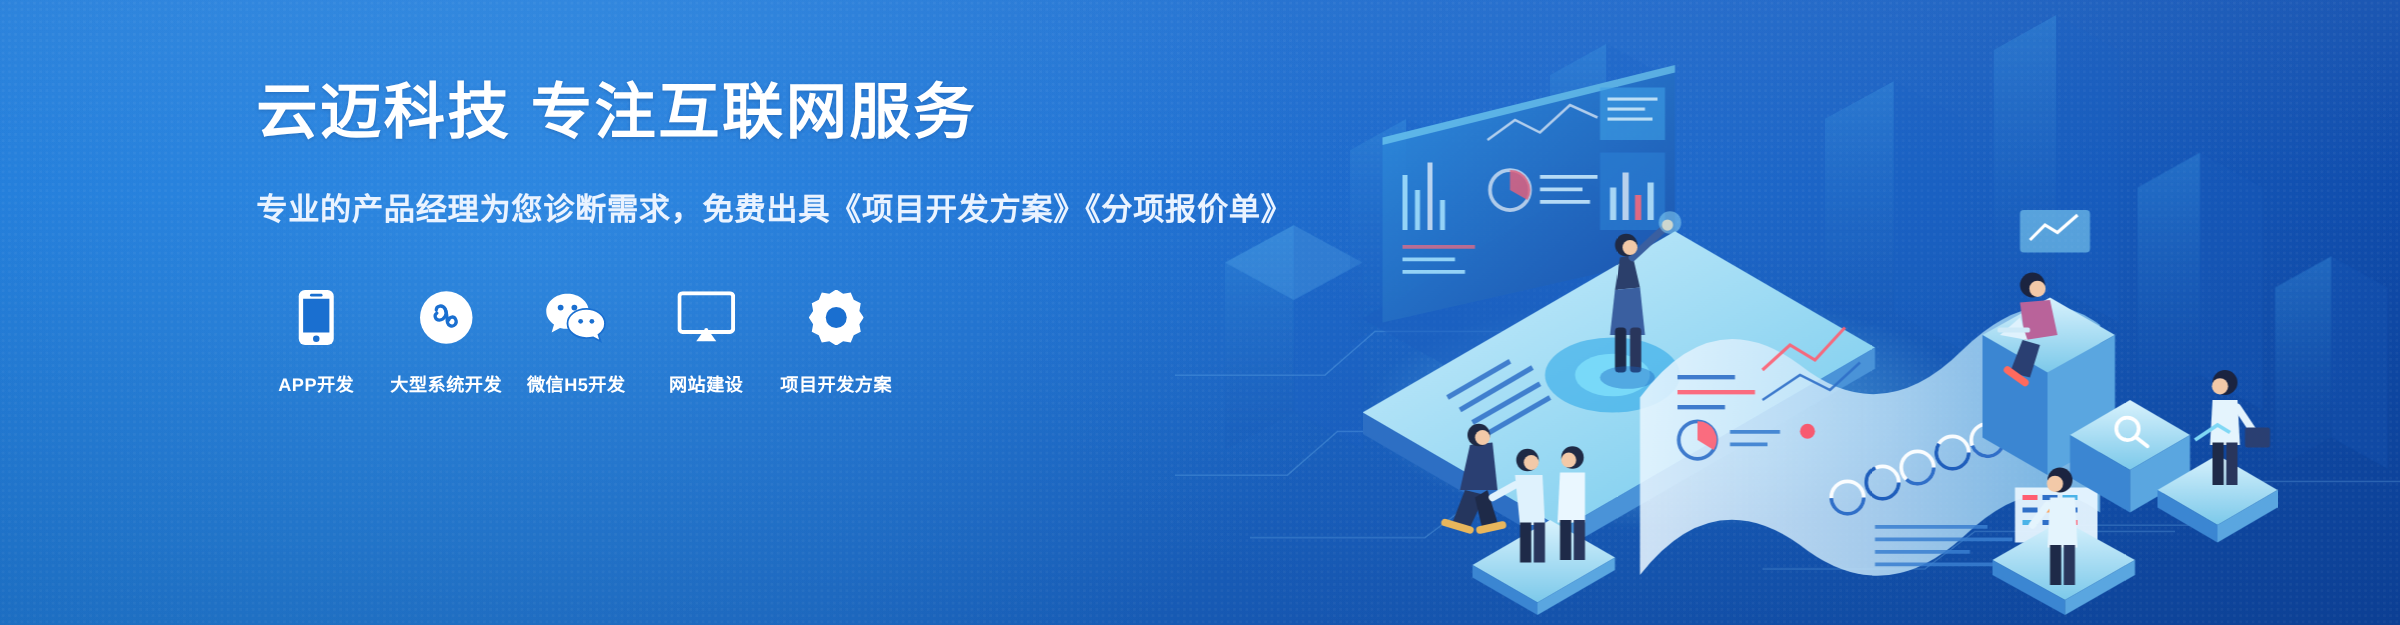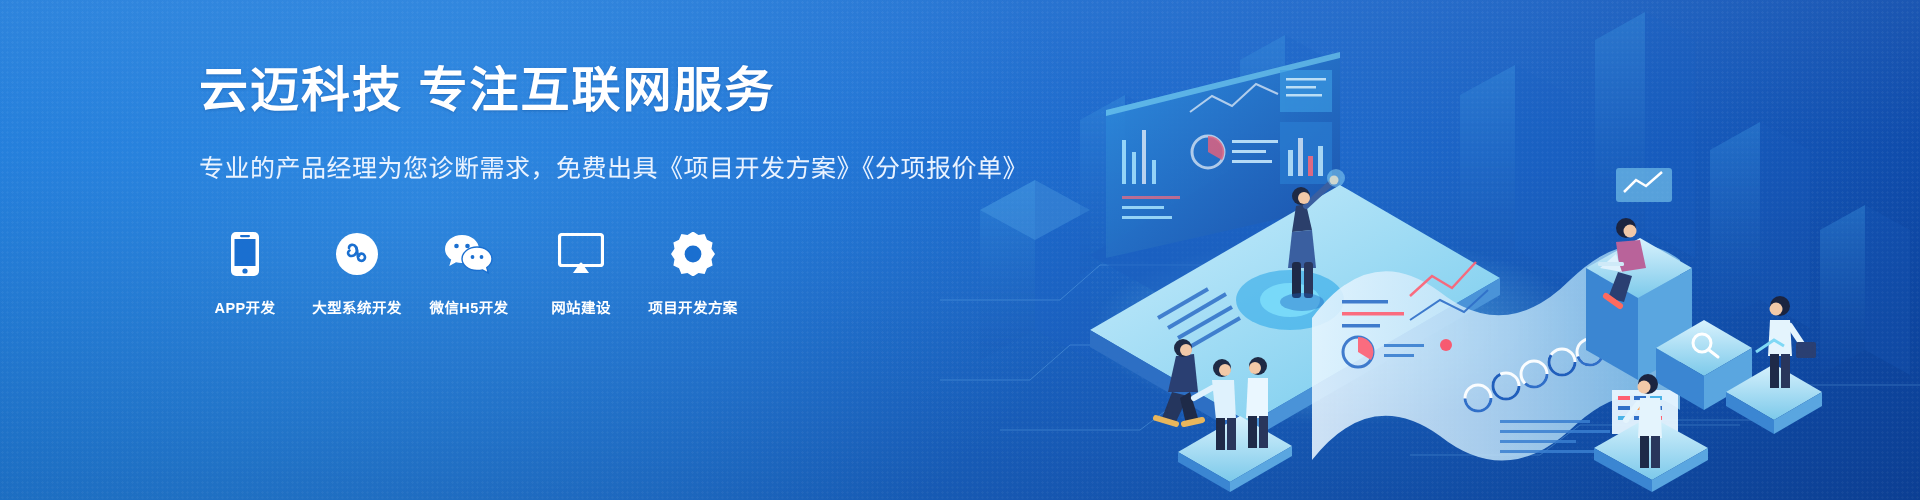--- a/index.html
+++ b/index.html
@@ -30,51 +30,51 @@
   }
   .vignette {
     position:absolute; inset:0;
     background:linear-gradient(180deg, rgba(255,255,255,0.05) 0%, rgba(0,0,0,0.0) 30%, rgba(0,0,0,0.10) 100%);
     pointer-events:none;
   }
 
   
   .content {
     position:absolute;
-    left:199px; top:62px;
+    left:205px; top:62px;
     width:760px;
     z-index:30;
   }
   .headline {
     font-size:49px;
     font-weight:bold;
     color:#ffffff;
     letter-spacing:2px;
     line-height:1.18;
     white-space:nowrap;
     text-shadow:0 1px 3px rgba(0,30,80,0.22);
   }
   .subtitle {
     margin-top:28px;
     font-size:25px;
     color:#eaf3ff;
     line-height:1.62;
     letter-spacing:0.5px;
     white-space:nowrap;
-    font-weight:normal;
+    font-weight:bold;
   }
   .subtitle-line { display:block; }
 
   
   .services {
     position:absolute;
-    left:197px; top:228px;
+    left:205px; top:228px;
     display:flex;
     align-items:flex-end;
-    gap:16px;
+    gap:8px;
     z-index:30;
   }
   .service {
     display:flex;
     flex-direction:column;
     align-items:center;
     width:96px;
   }
   .service-icon {
     height:52px;

